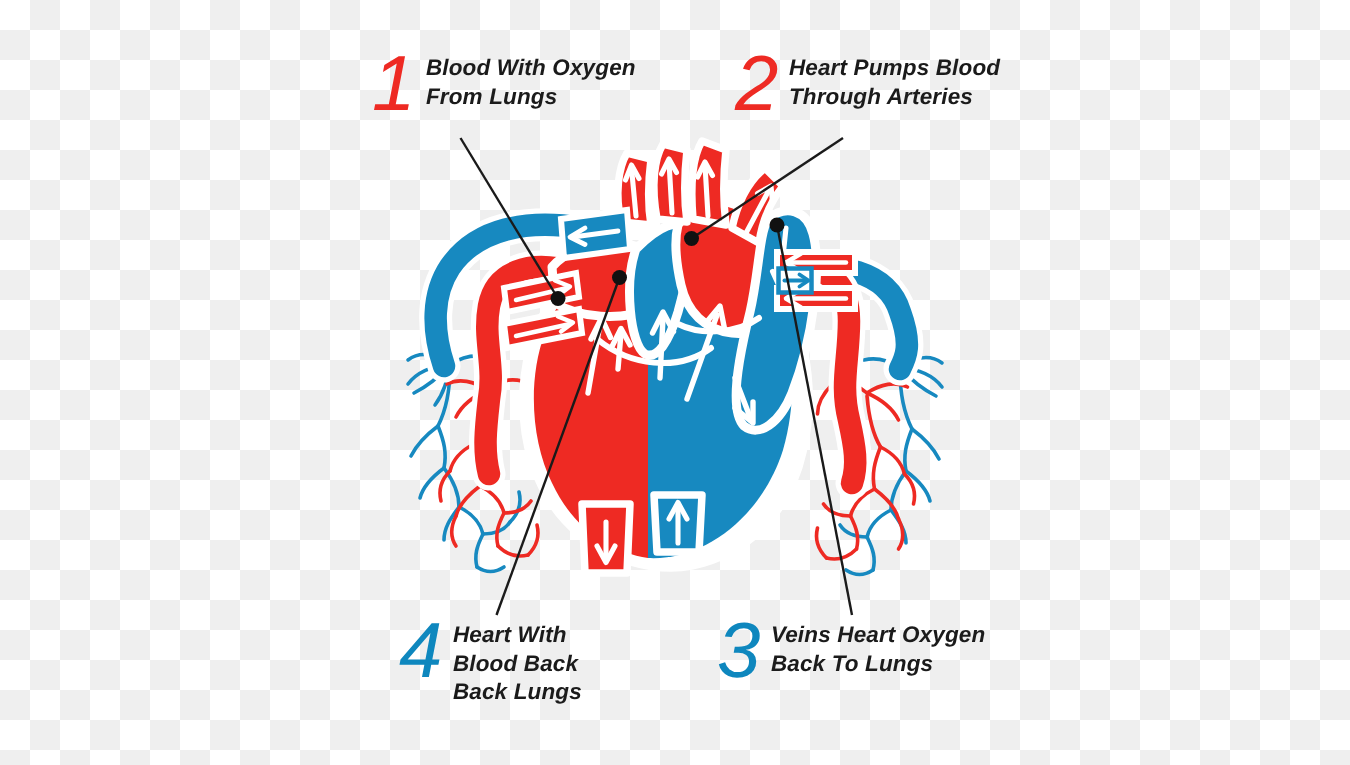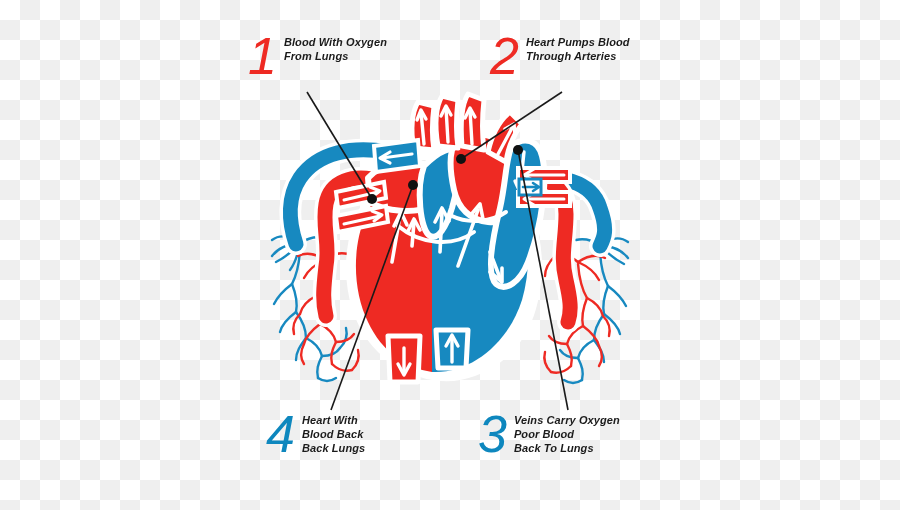--- a/index.html
+++ b/index.html
@@ -33,21 +33,21 @@
     line-height: 0.86;
     font-weight: 400;
     font-style: italic;
     font-family: "Liberation Sans", sans-serif;
     letter-spacing: -1px;
   }
   .callout-num.red  { color: #ee2a23; }
   .callout-num.blue { color: #0e87be; }
 
   .callout-text {
-    font-size: 11px;
+    font-size: 15px;
     line-height: 1.27;
     font-style: italic;
     font-weight: 700;
     color: #1b1b1b;
     letter-spacing: 0.1px;
     white-space: nowrap;
     padding-top: 2px;
   }
 
   #c1 { left: 248px; top: 34px; }
@@ -309,22 +309,21 @@
     <div class="callout-num red">2</div>
     <div class="callout-text">
       <div>Heart Pumps Blood</div>
       <div>Through Arteries</div>
     </div>
   </div>
 
   <div class="callout" id="c3">
     <div class="callout-num blue">3</div>
     <div class="callout-text">
-      <div>Veins Carry Oxygen</div>
-      <div>Poor Blood</div>
+      <div>Veins Heart Oxygen</div>
       <div>Back To Lungs</div>
     </div>
   </div>
 
   <div class="callout" id="c4">
     <div class="callout-num blue">4</div>
     <div class="callout-text">
       <div>Heart With</div>
       <div>Blood Back</div>
       <div>Back Lungs</div>

